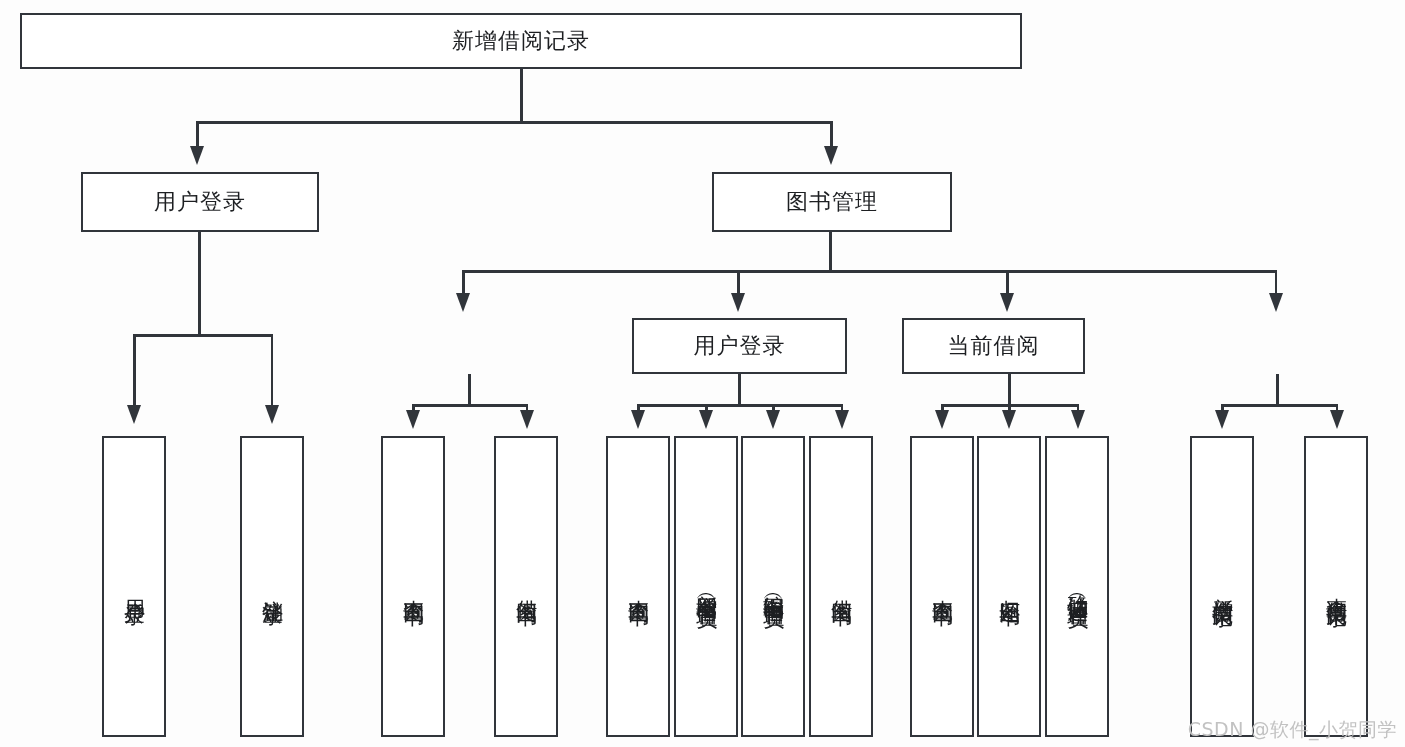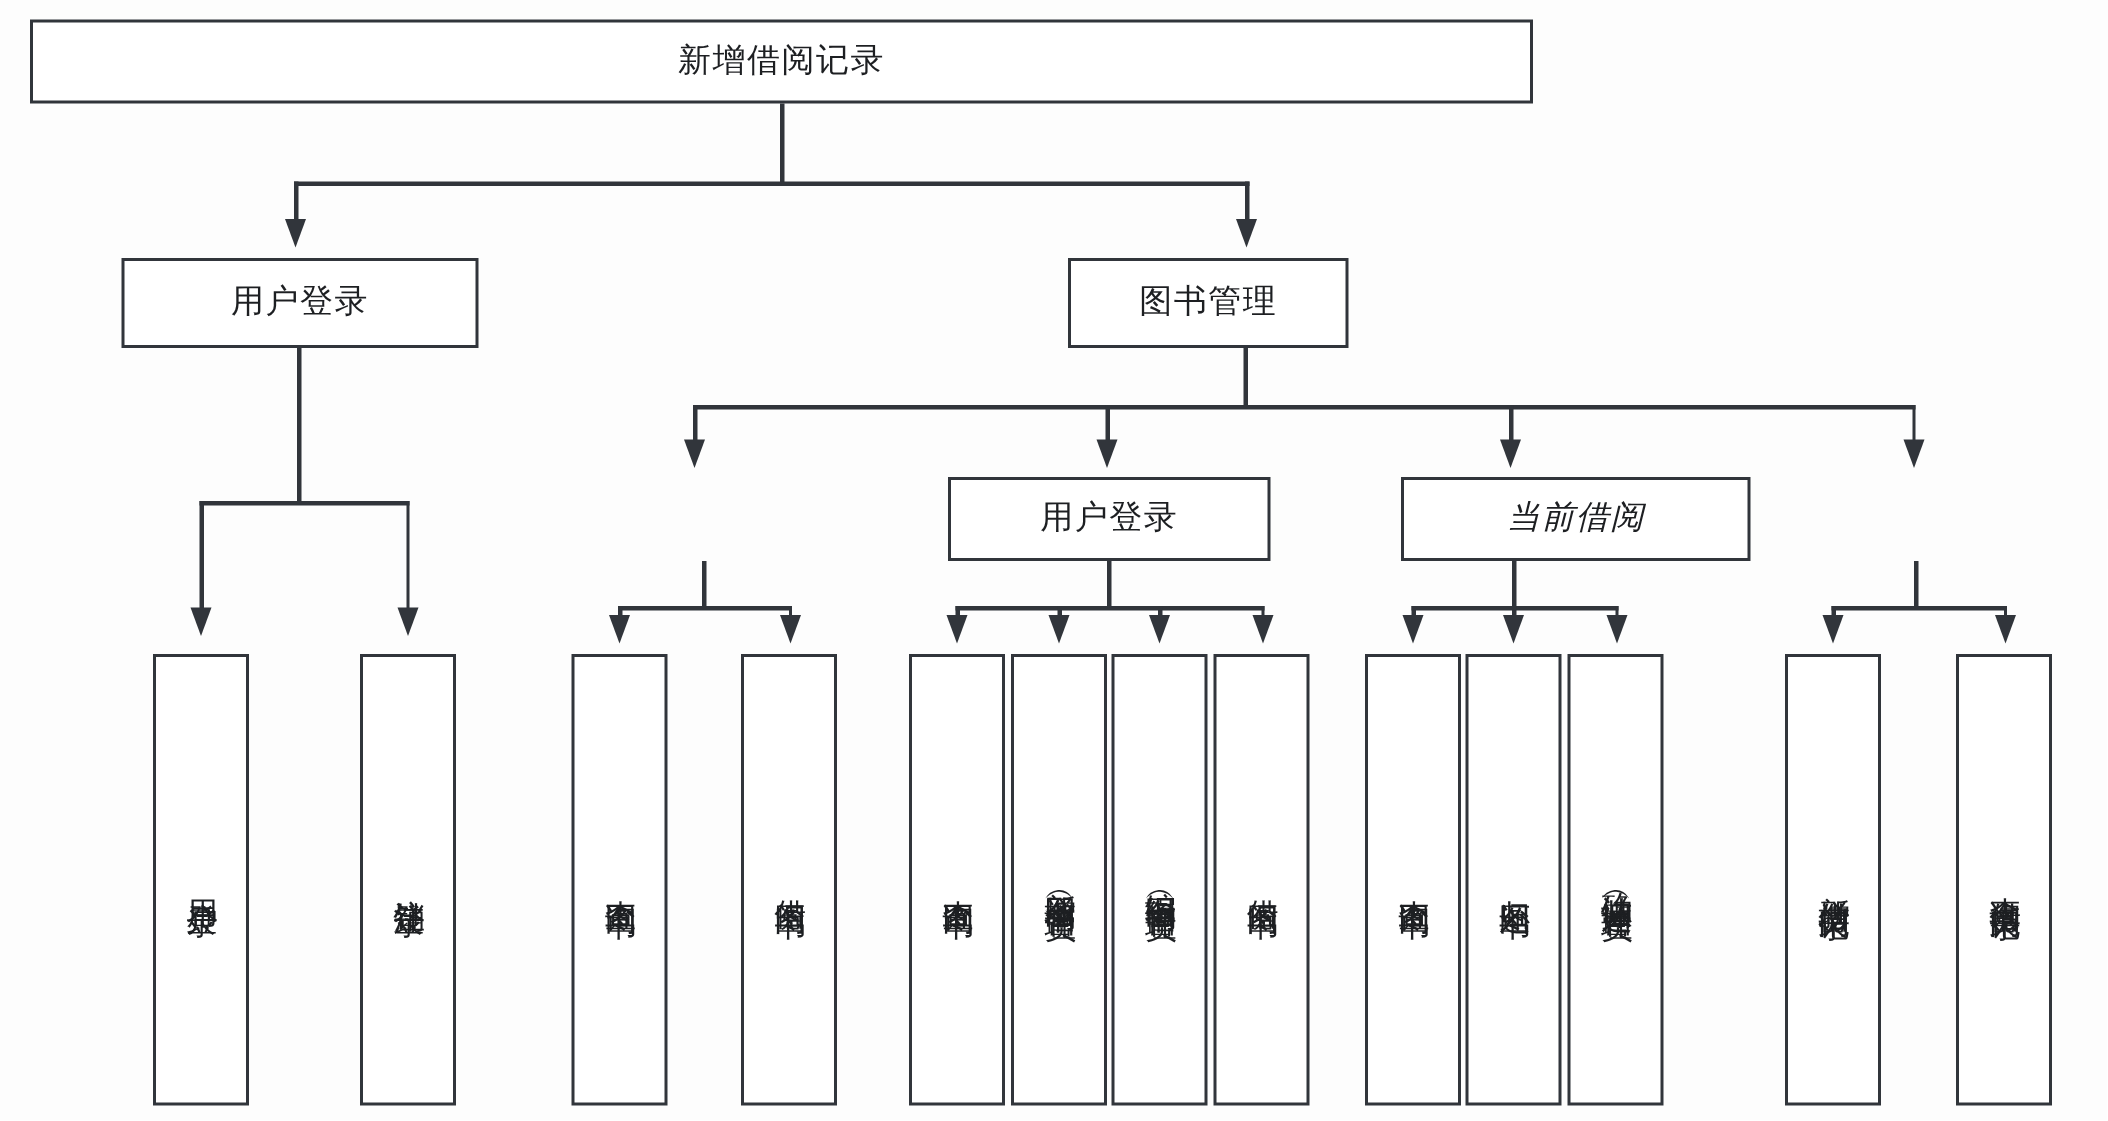--- a/index.html
+++ b/index.html
@@ -88,21 +88,21 @@
   <div class="seg hline" style="left:196px; top:121px; width:637px; height:2.5px;"></div>
 
   <div class="seg vline" style="left:196px; top:121px; width:2.5px; height:27px;"></div>
   <div class="arrow" style="left:190px; top:146px;"></div>
   <div class="seg vline" style="left:830px; top:121px; width:2.5px; height:27px;"></div>
   <div class="arrow" style="left:824px; top:146px;"></div>
 
   <div class="node horiz" style="left:81px; top:172px; width:238px; height:60px;">
     <span>用户登录</span>
   </div>
-  <div class="node horiz" style="left:712px; top:172px; width:187px; height:60px;">
+  <div class="node horiz" style="left:712px; top:172px; width:240px; height:60px;">
     <span>图书管理</span>
   </div>
 
   <div class="seg vline" style="left:198px; top:232px; width:2.5px; height:104px;"></div>
   <div class="seg hline" style="left:133px; top:334px; width:140px; height:2.5px;"></div>
   <div class="seg vline" style="left:133px; top:334px; width:2.5px; height:73px;"></div>
   <div class="arrow" style="left:127px; top:405px;"></div>
   <div class="seg vline" style="left:270.5px; top:334px; width:2.5px; height:73px;"></div>
   <div class="arrow" style="left:264.5px; top:405px;"></div>
 
@@ -113,21 +113,21 @@
   <div class="seg vline" style="left:737px; top:270px; width:2.5px; height:25px;"></div>
   <div class="arrow" style="left:731px; top:293px;"></div>
   <div class="seg vline" style="left:1006px; top:270px; width:2.5px; height:25px;"></div>
   <div class="arrow" style="left:1000px; top:293px;"></div>
   <div class="seg vline" style="left:1274.5px; top:270px; width:2.5px; height:25px;"></div>
   <div class="arrow" style="left:1268.5px; top:293px;"></div>
 
   <div class="node horiz" style="left:632px; top:318px; width:215px; height:56px;">
     <span>用户登录</span>
   </div>
-  <div class="node horiz" style="left:934px; top:318px; width:233px; height:56px;font-style:italic;">
+  <div class="node horiz" style="left:902px; top:318px; width:183px; height:56px;">
     <span>当前借阅</span>
   </div>
 
   <div class="seg vline" style="left:468px; top:374px; width:2.5px; height:32px;"></div>
   <div class="seg hline" style="left:412px; top:404px; width:116px; height:2.5px;"></div>
   <div class="seg vline" style="left:412px; top:404px; width:2.5px; height:8px;"></div>
   <div class="arrow" style="left:406px; top:410px;"></div>
   <div class="seg vline" style="left:525.5px; top:404px; width:2.5px; height:8px;"></div>
   <div class="arrow" style="left:519.5px; top:410px;"></div>
 
@@ -195,14 +195,15 @@
     <span class="vtext">确认归还（管理员）</span>
   </div>
 
   <div class="node vert" style="left:1190px; top:436px; width:64px; height:301px;">
     <span class="vtext">新增借阅记录</span>
   </div>
   <div class="node vert" style="left:1304px; top:436px; width:64px; height:301px;">
     <span class="vtext">查询借阅记录</span>
   </div>
 
+  <div id="watermark">CSDN @软件_小贺同学</div>
 
 </div>
 
 </body></html>

